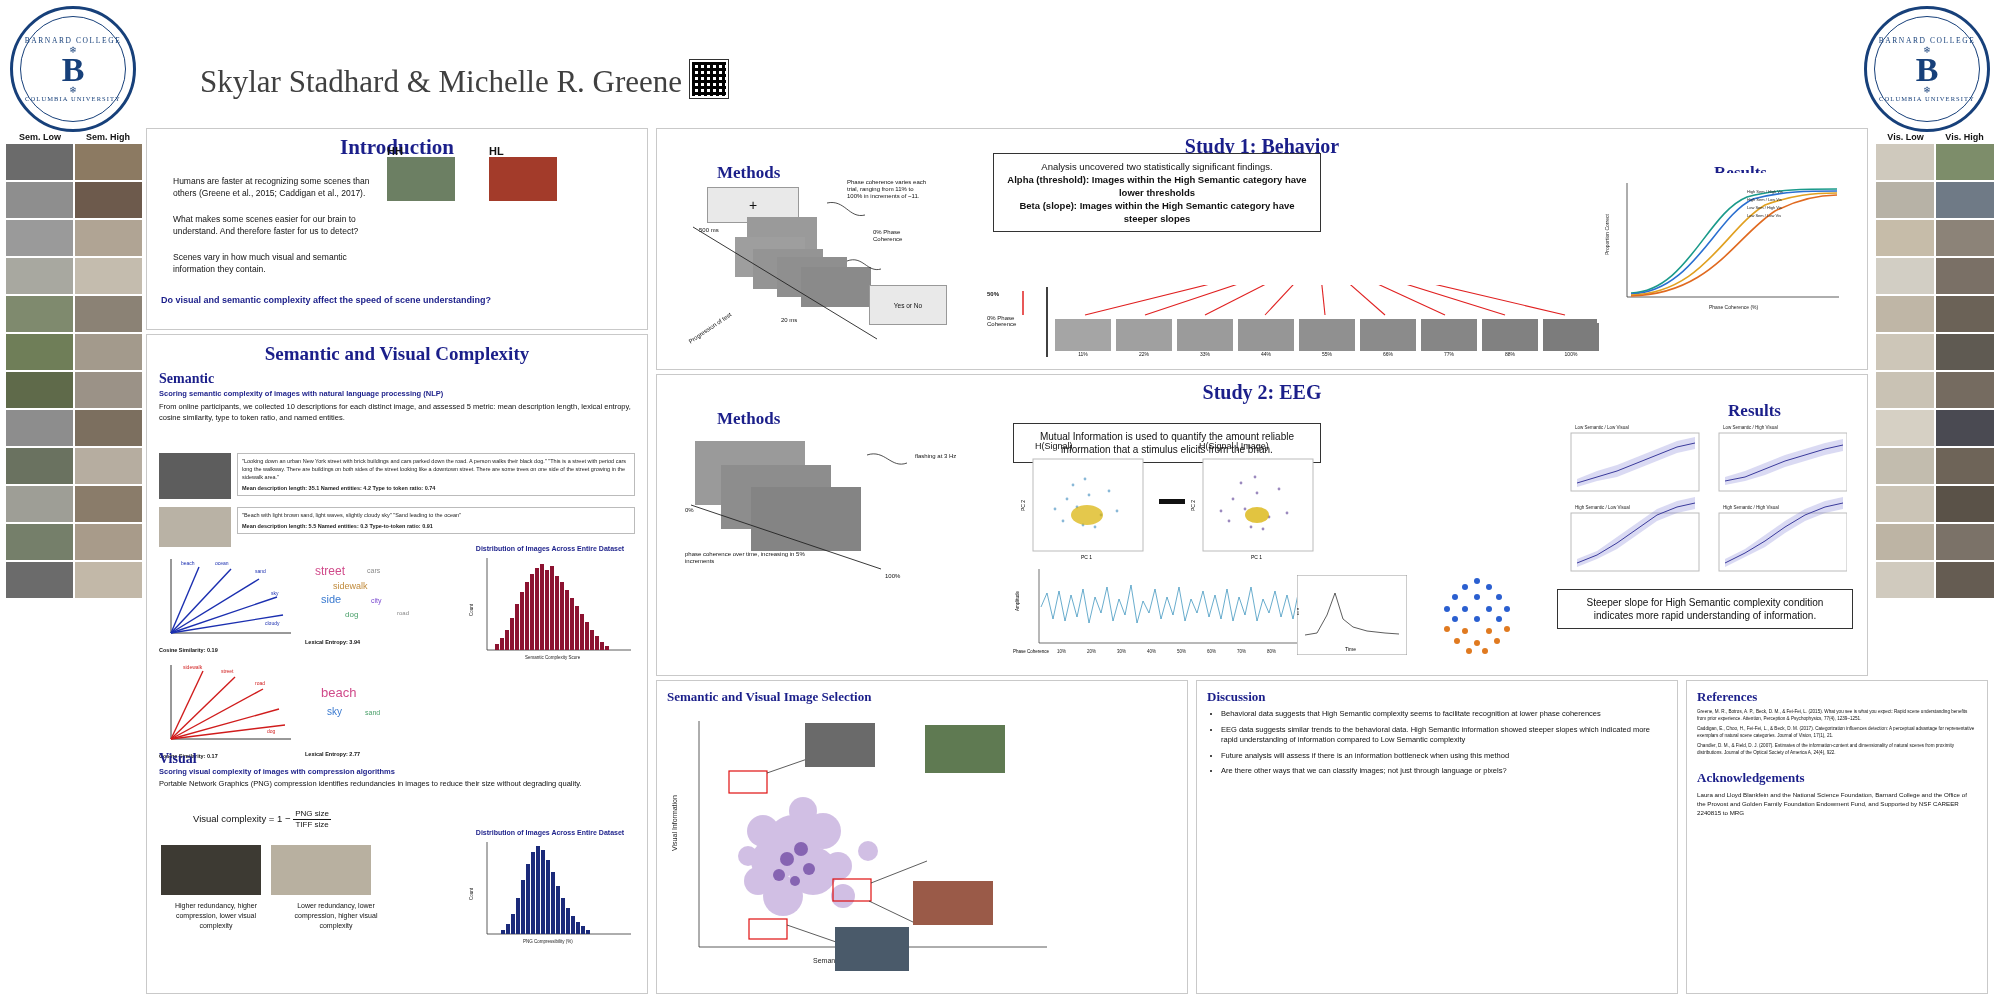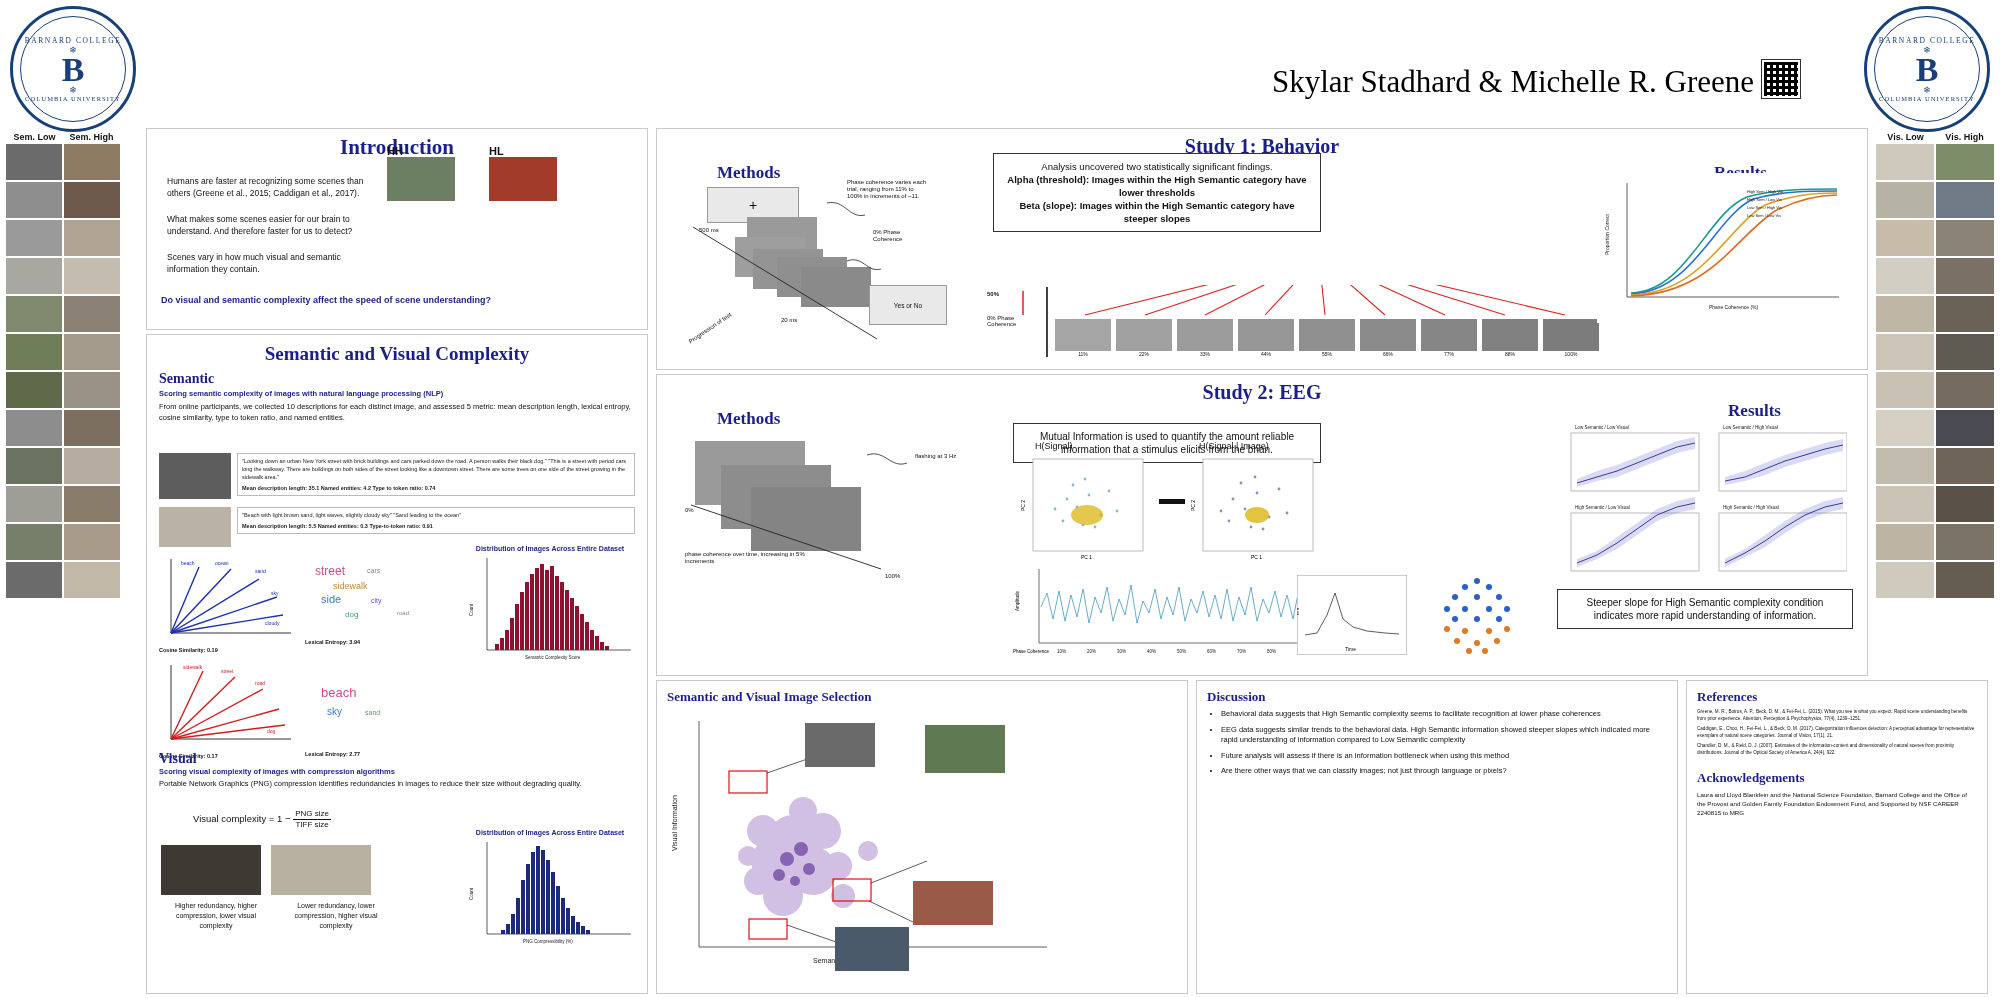--- a/index.html
+++ b/index.html
@@ -10,47 +10,47 @@
   .seal{position:absolute;width:120px;height:120px;border-radius:50%;border:3px solid #17407a;background:#fff;display:flex;align-items:center;justify-content:center;}
   .seal .inner{width:104px;height:104px;border-radius:50%;border:1.5px solid #17407a;display:flex;flex-direction:column;align-items:center;justify-content:center;}
   .seal .top-arc{font-size:7.5px;letter-spacing:1.6px;color:#17407a;font-family:"Liberation Serif",serif;}
   .seal .bigB{font-size:34px;font-family:"Liberation Serif",serif;color:#17407a;line-height:30px;font-weight:bold;}
   .seal .bot-arc{font-size:6.5px;letter-spacing:1.1px;color:#17407a;font-family:"Liberation Serif",serif;}
   .seal .laurel{font-size:9px;color:#17407a;}
   #seal-left{left:10px;top:6px;}
   #seal-right{right:10px;top:6px;}
 
   .title{position:absolute;left:200px;top:6px;width:1600px;text-align:center;font-size:41px;font-family:"Liberation Serif",serif;color:#111;}
-  .authors{position:absolute;left:200px;top:60px;width:1600px;text-align:right;font-size:31px;font-family:"Liberation Serif",serif;color:#000000;}
+  .authors{position:absolute;left:200px;top:60px;width:1600px;text-align:left;font-size:31px;font-family:"Liberation Serif",serif;color:#404040;}
   .qr{display:inline-block;width:34px;height:34px;vertical-align:-6px;margin-left:8px;
       background:
         linear-gradient(90deg,#000 50%,transparent 50%) 0 0/6px 6px,
         linear-gradient(#000 50%,transparent 50%) 0 0/6px 6px,
         #fff;
       border:2px solid #fff;outline:1px solid #333;}
 
   
-  .strip{position:absolute;top:132px;width:114px;}
+  .strip{position:absolute;top:132px;width:136px;}
   .strip .hdr{display:flex;font-size:9px;font-weight:bold;color:#111;}
   .strip .hdr div{flex:1;text-align:center;padding-bottom:2px;}
   .strip .grid{display:grid;grid-template-columns:1fr 1fr;gap:2px;}
   .strip .cell{height:36px;background:#8a8a8a;}
   #strip-left{left:6px;}
   #strip-right{left:1876px;width:118px;}
 
   
   .panel{position:absolute;background:#fff;border:1px solid #c9c9c9;}
   .ph{font-family:"Liberation Serif",serif;color:#1b1f8a;font-weight:bold;text-align:center;}
   .hdgblue{color:#1b1f8a;font-weight:bold;font-family:"Liberation Serif",serif;}
 
   
   #intro{left:146px;top:128px;width:500px;height:200px;}
   #intro .ph{font-size:21px;margin:6px 0 8px 0;}
   .introtext{position:absolute;left:14px;top:46px;width:210px;font-size:8.5px;line-height:12px;color:#111;}
-  .introtext p{margin:0 0 14px 6px;}
+  .introtext p{margin:0 0 14px 12px;}
   .introq{position:absolute;left:14px;top:166px;width:460px;font-size:9px;color:#1b1f8a;font-weight:bold;text-align:left;}
   .thumbs{position:absolute;left:240px;top:16px;width:250px;}
   .thumbs .row{display:flex;gap:34px;margin-bottom:4px;}
   .th{width:68px;}
   .th .lab{font-size:11px;font-weight:bold;text-align:left;}
   .th .img{width:68px;height:44px;background:#6f7f6a;}
 
   
   #svc{left:146px;top:334px;width:500px;height:658px;}
   #svc .ph{font-size:19px;margin:8px 0 6px 0;}

